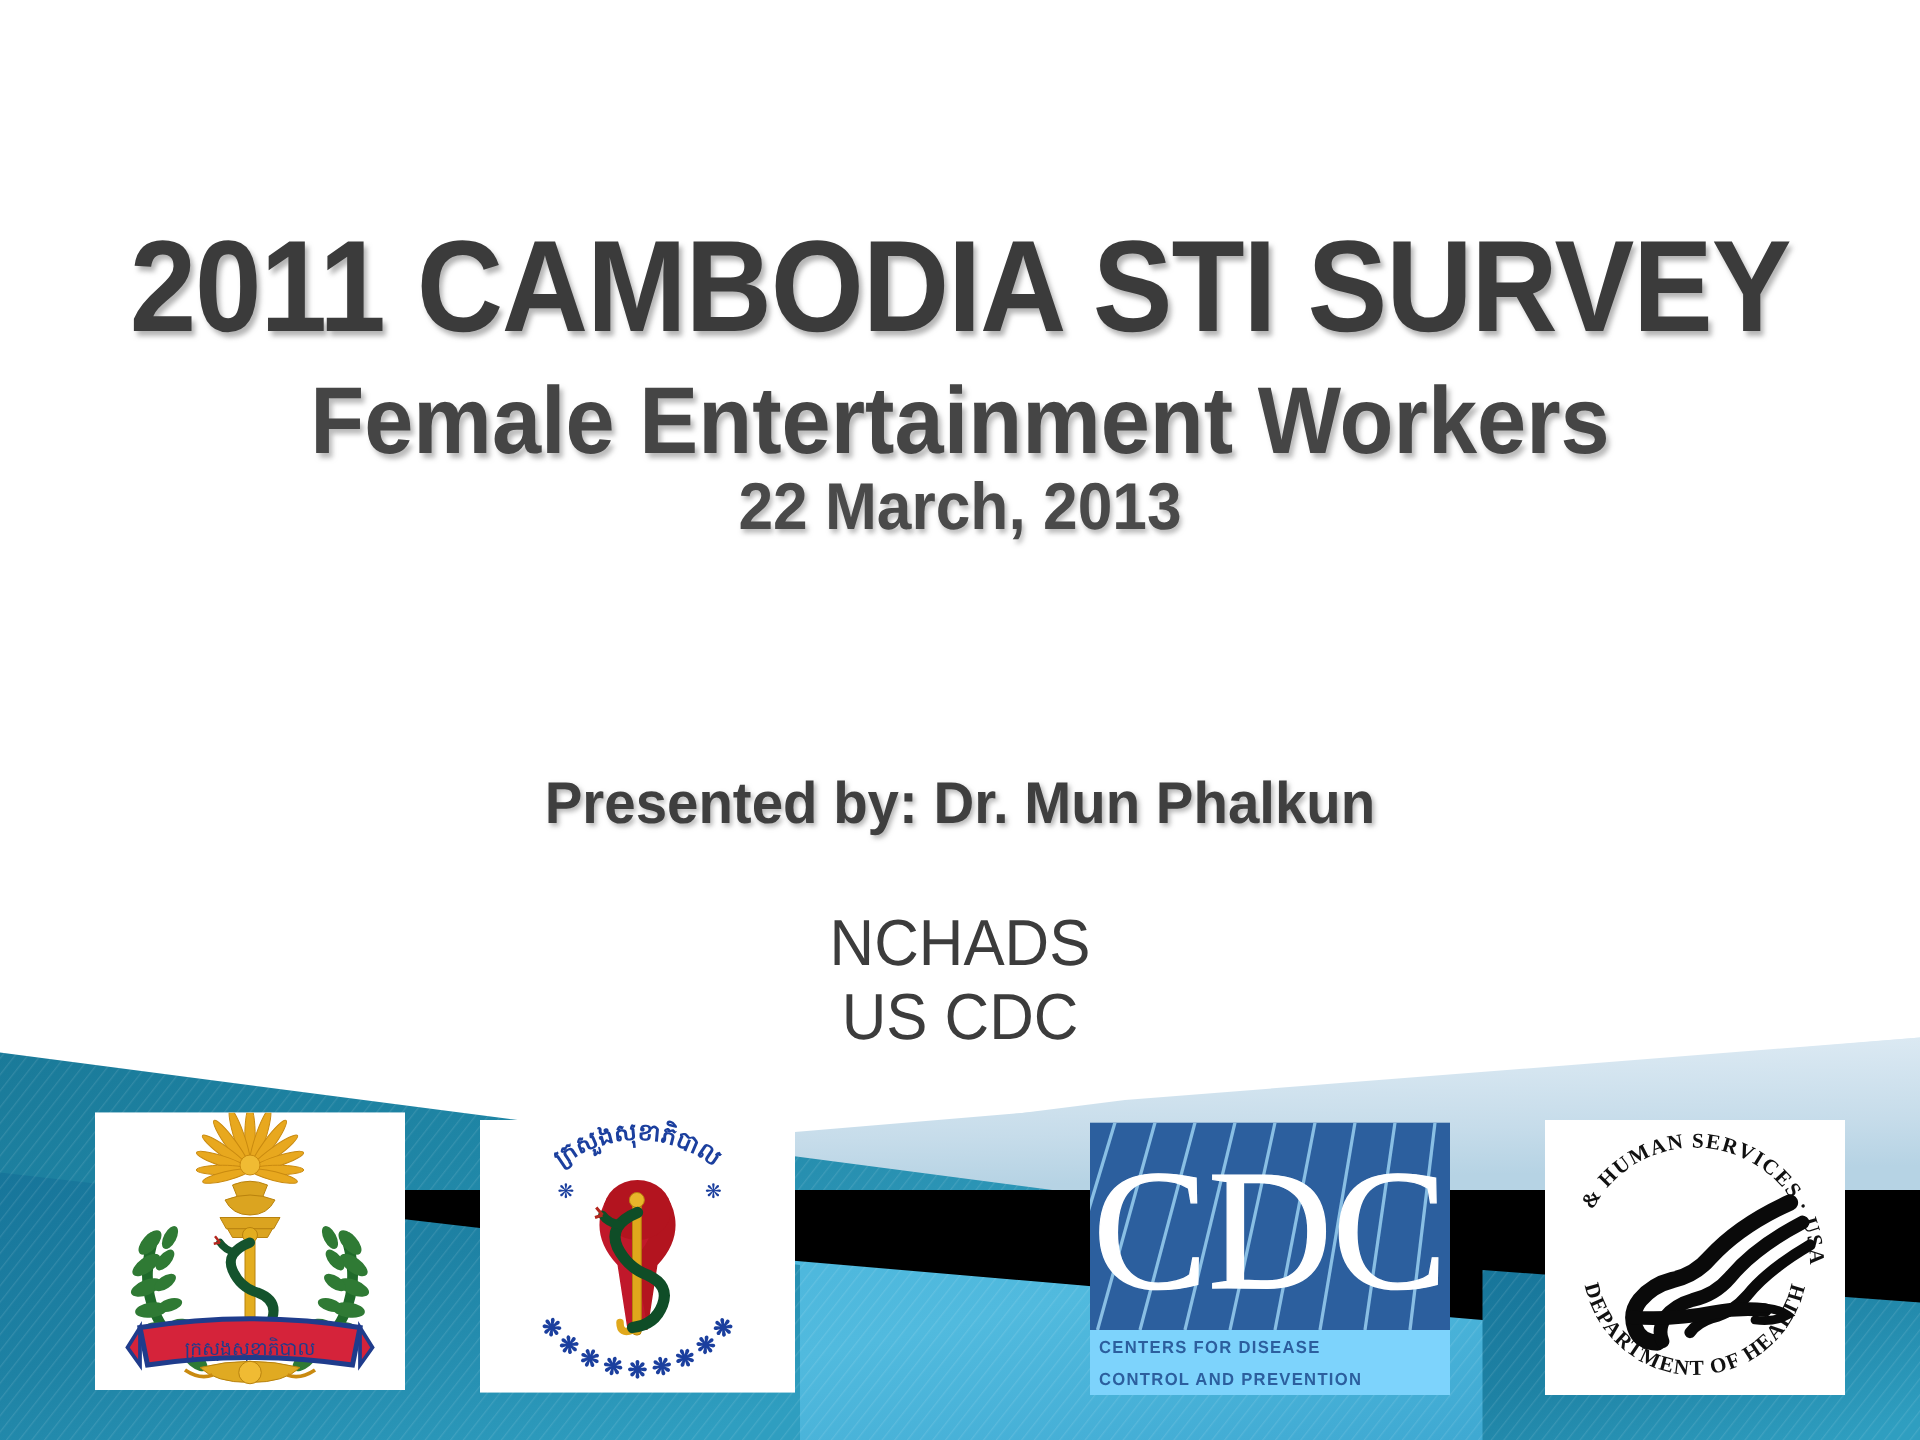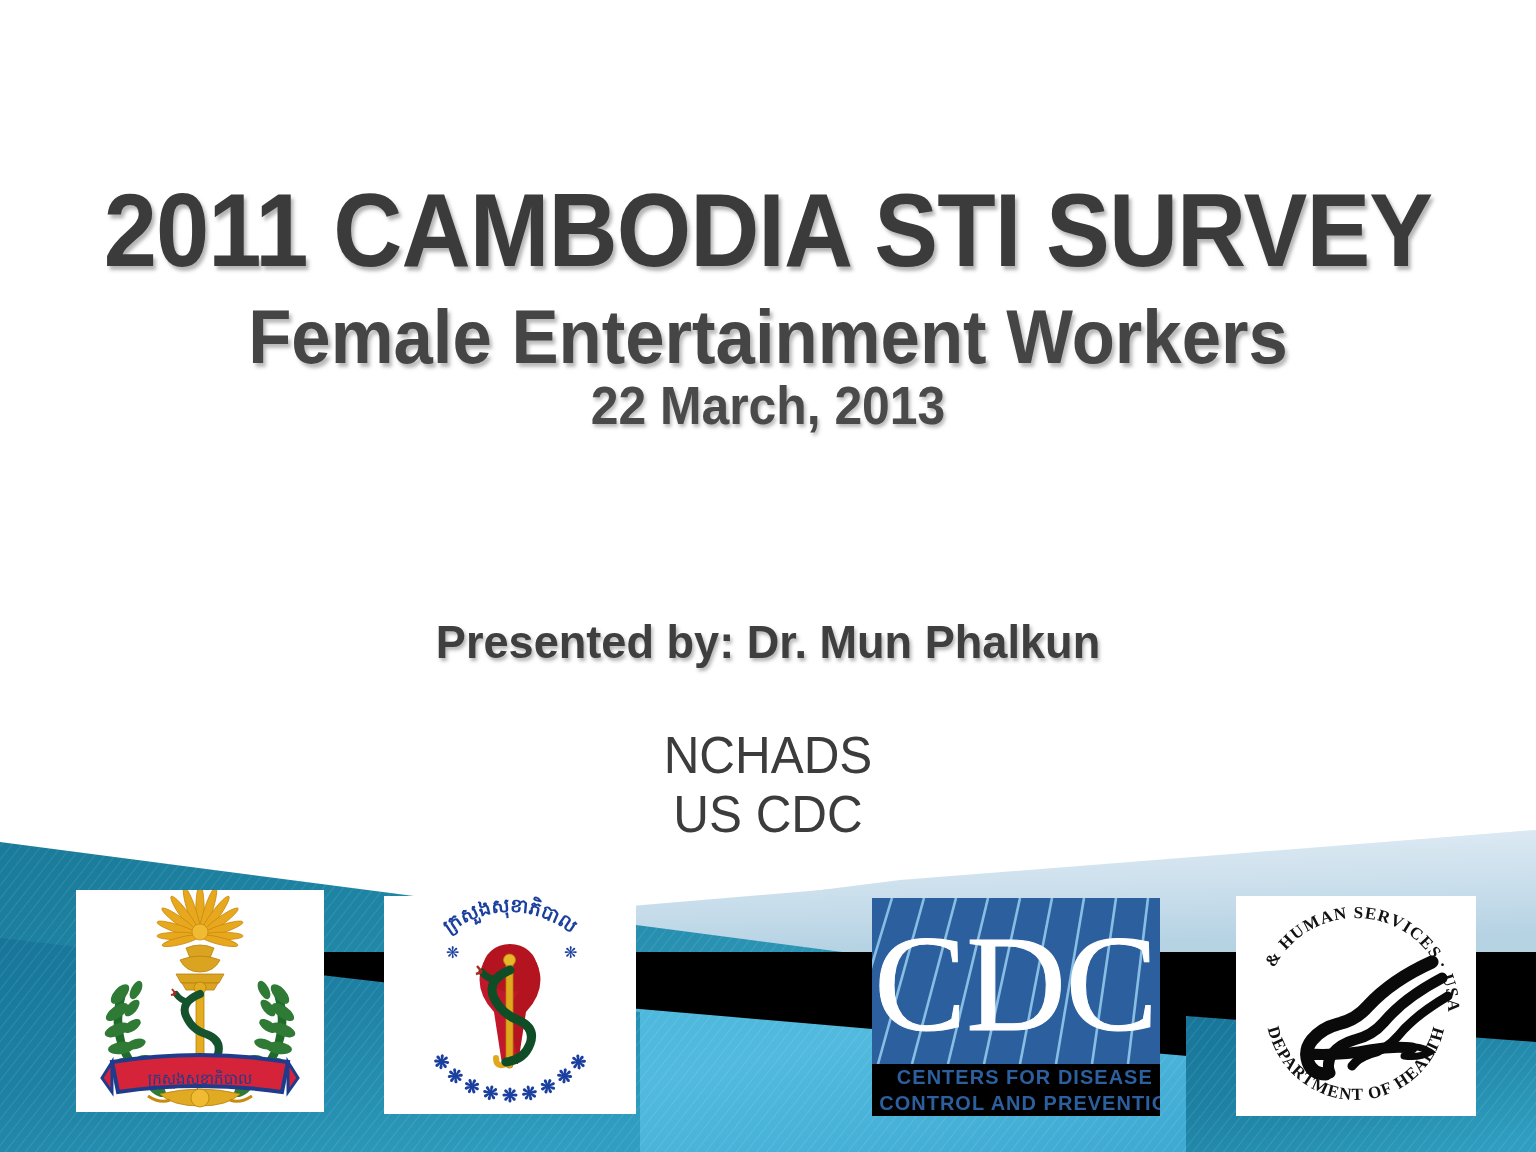--- a/index.html
+++ b/index.html
@@ -152,27 +152,27 @@
   }
   .cdc-wordmark {
     position: absolute;
     left: 0; top: 0;
     width: 288px; height: 166px;
   }
   .cdc-caption {
     position: absolute;
     left: 0; top: 166px;
     width: 288px; height: 52px;
-    background: #000000;
+    background: #7dd3fc;
     color: #2c5f9e;
-    font-size: 21px;
+    font-size: 14px;
     font-weight: 700;
     letter-spacing: 1.1px;
     line-height: 26px;
-    text-align: right;
+    text-align: left;
     white-space: nowrap;
     overflow: hidden;
   }
   .cdc-caption div { transform: scaleX(0.95); }
 </style>
 </head>
 <body>
 
 <div class="slide">
 

